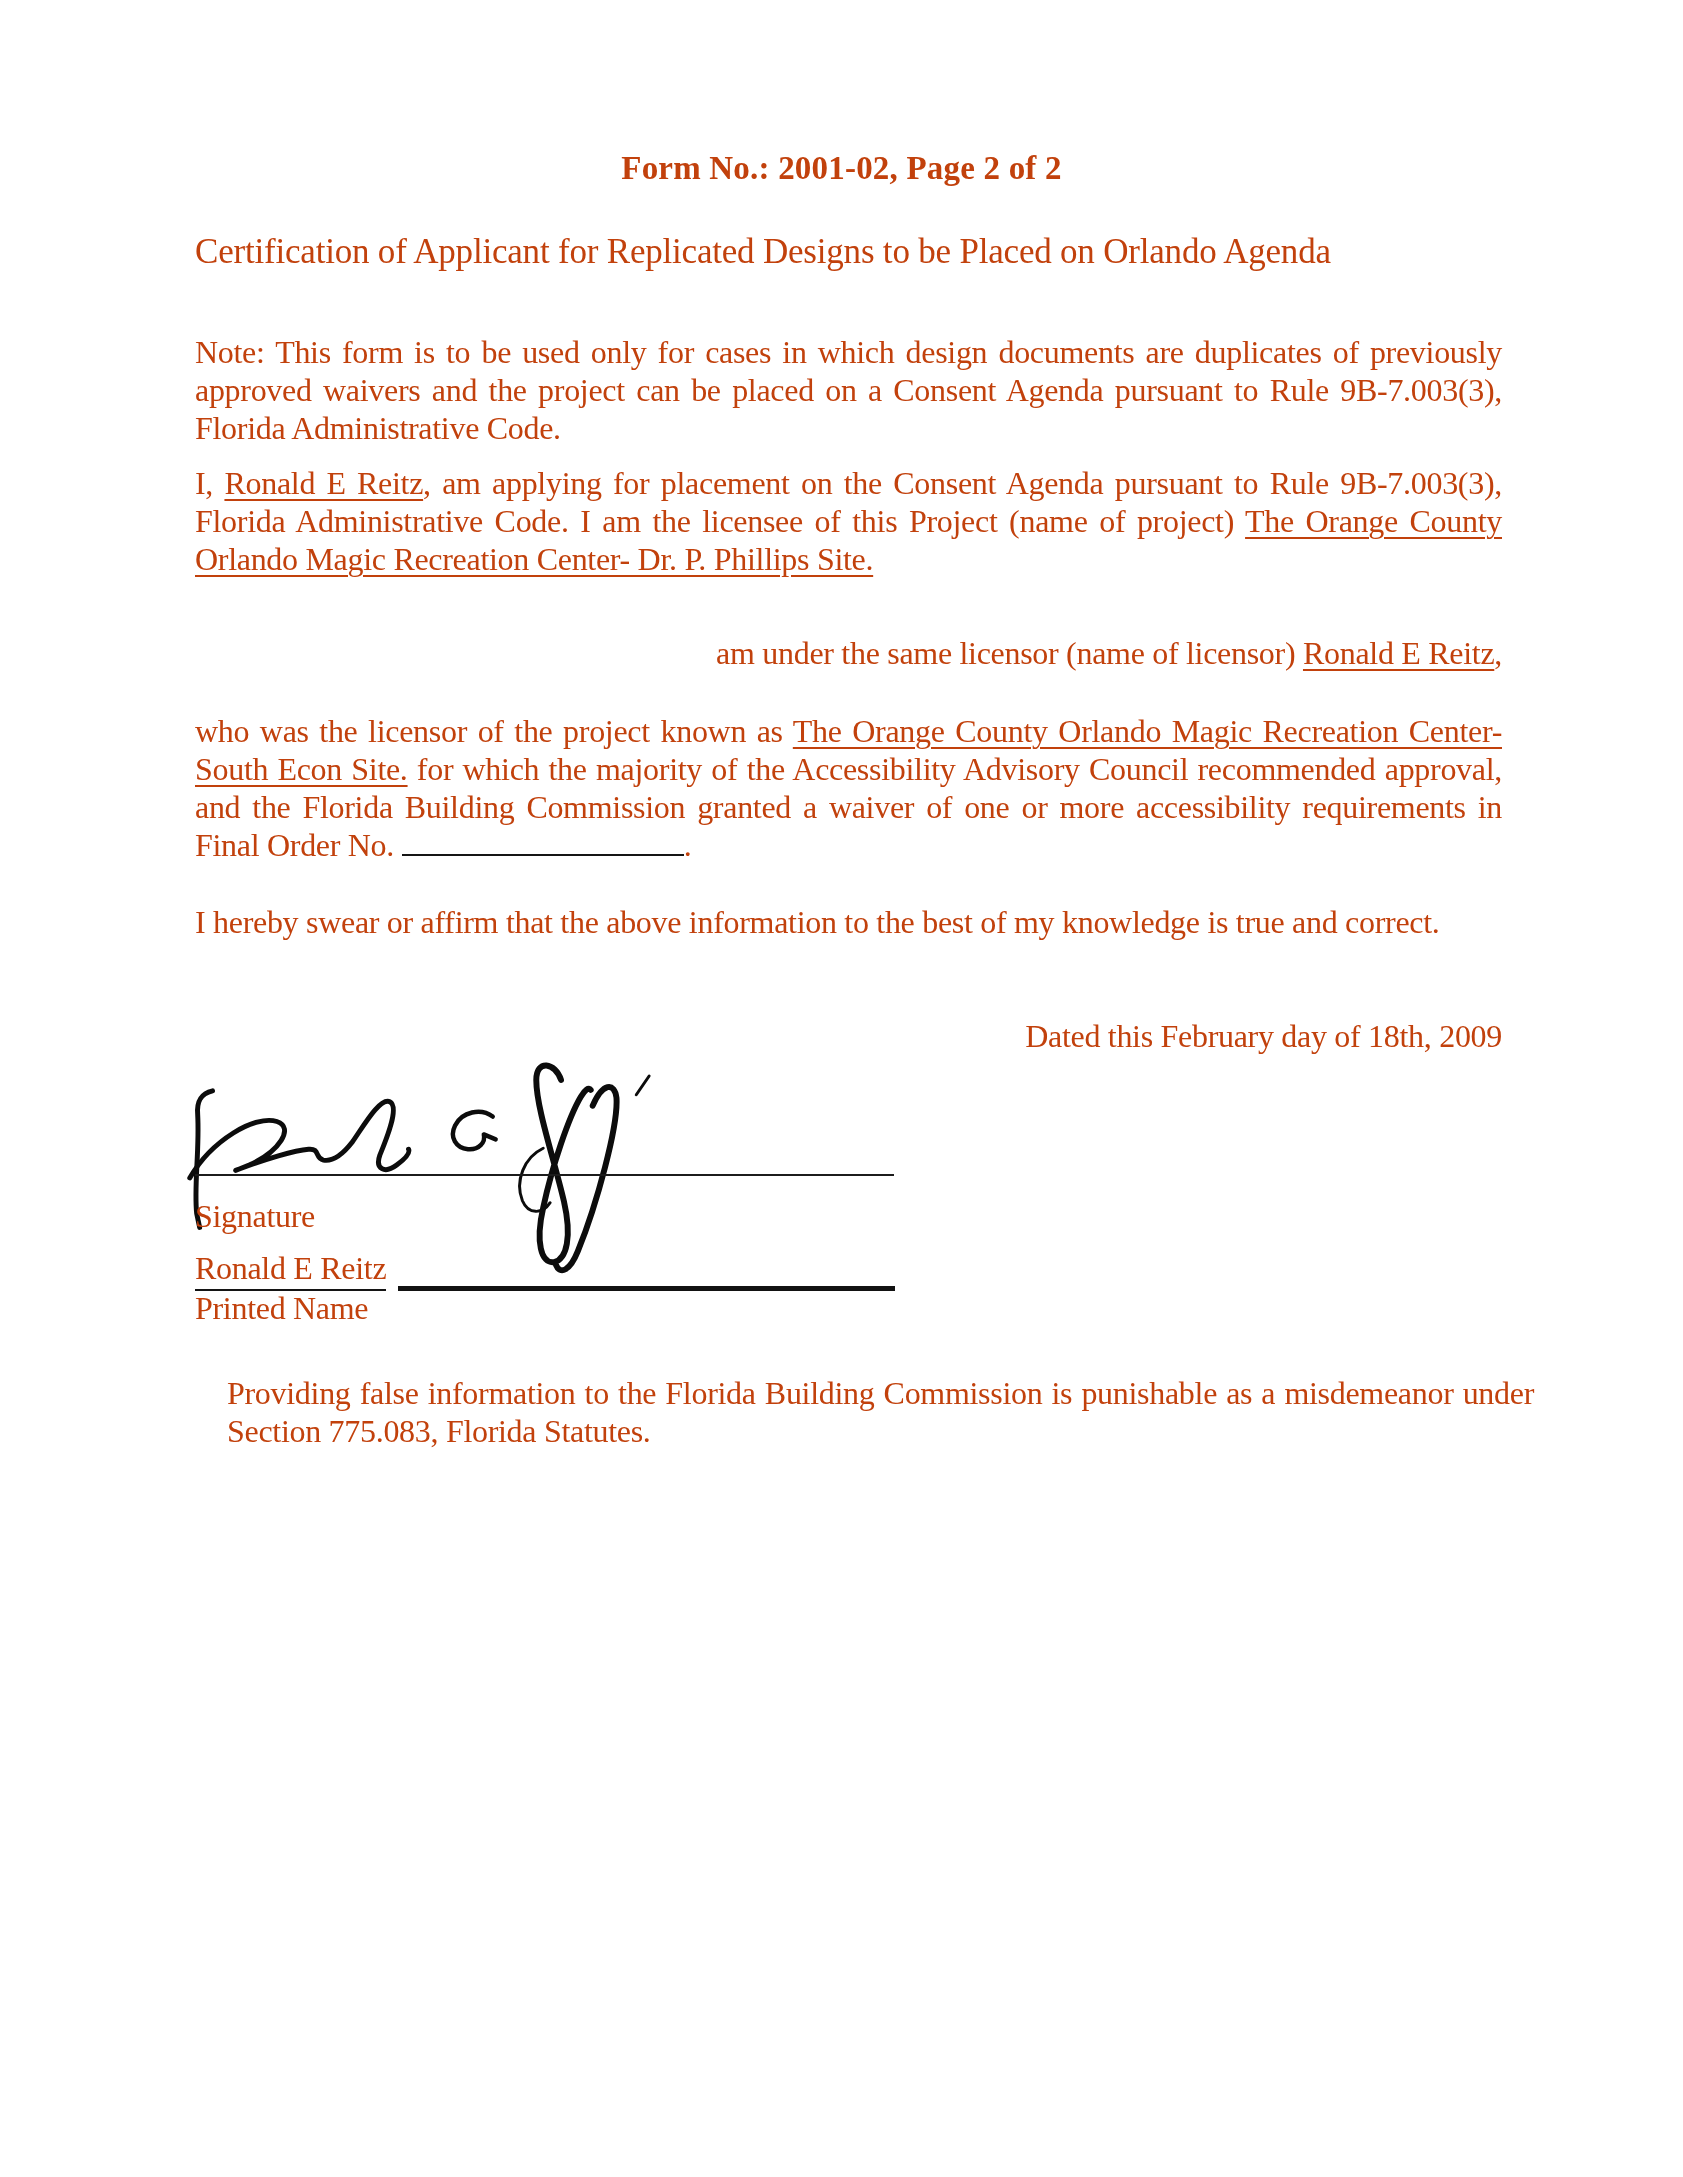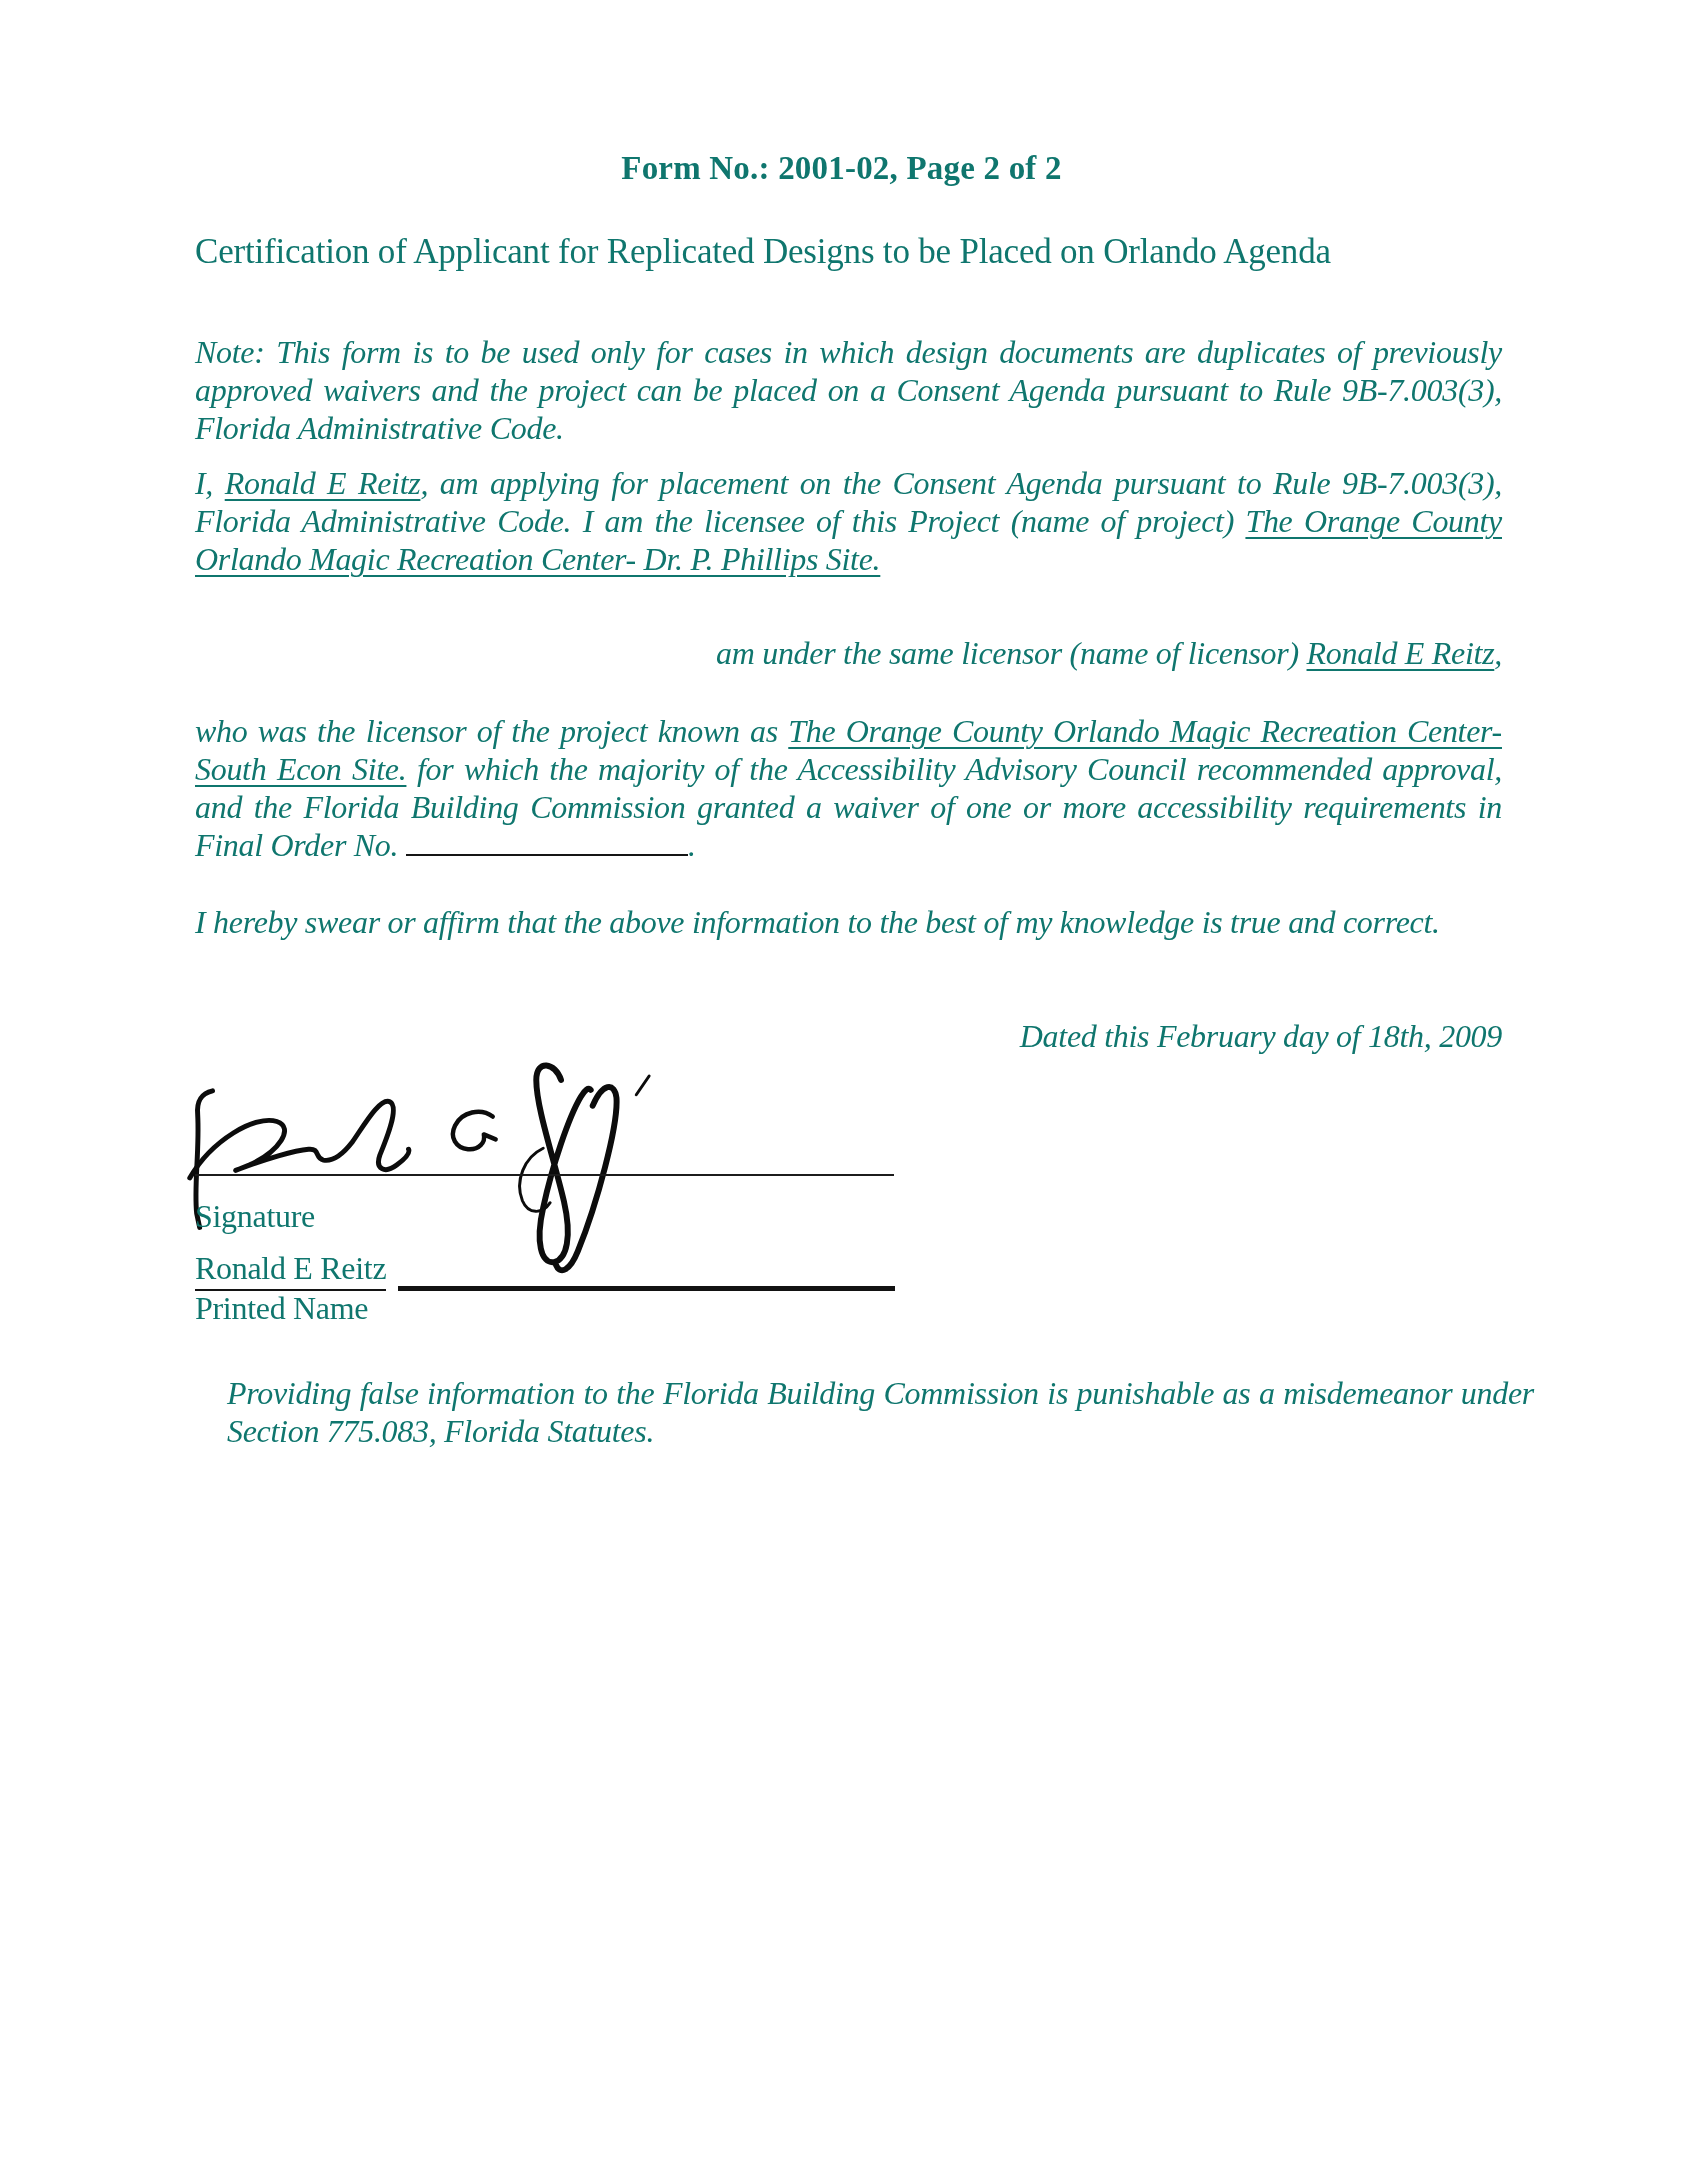--- a/index.html
+++ b/index.html
@@ -1,42 +1,41 @@
 <!DOCTYPE html>
 <html><head>
 <meta charset="utf-8">
 <style>
   html,body{margin:0;padding:0;background:#e8e8e8;}
   .page{
     position:relative;
     width:1683px;height:2177px;
     background:#ffffff;
     font-family:"Liberation Serif","DejaVu Serif",serif;
-    color:#0f766e;
+    color:#c2410c;
     overflow:hidden;
   }
   .abs{position:absolute;}
   .form-no{
     left:0;right:0;top:150px;
     text-align:center;
     font-size:33px;font-weight:bold;
     letter-spacing:0.2px;
   }
   .doc-title{
     left:195px;top:232px;
     font-size:35px;
     letter-spacing:-0.2px;
     white-space:nowrap;
   }
   .para{
     left:195px;width:1307px;
     font-size:32px;line-height:38px;
     text-align:justify;
     letter-spacing:-0.3px;
-    font-style:italic;
   }
   .single{white-space:nowrap;text-align:right;}
   .note{top:333px;}
   .applicant{top:464px;}
   .licensor{top:634px;}
   .waiver{top:712px;}
   .oath{top:903px;}
   .dated{top:1017px;}
   .u{
     text-decoration:underline;

